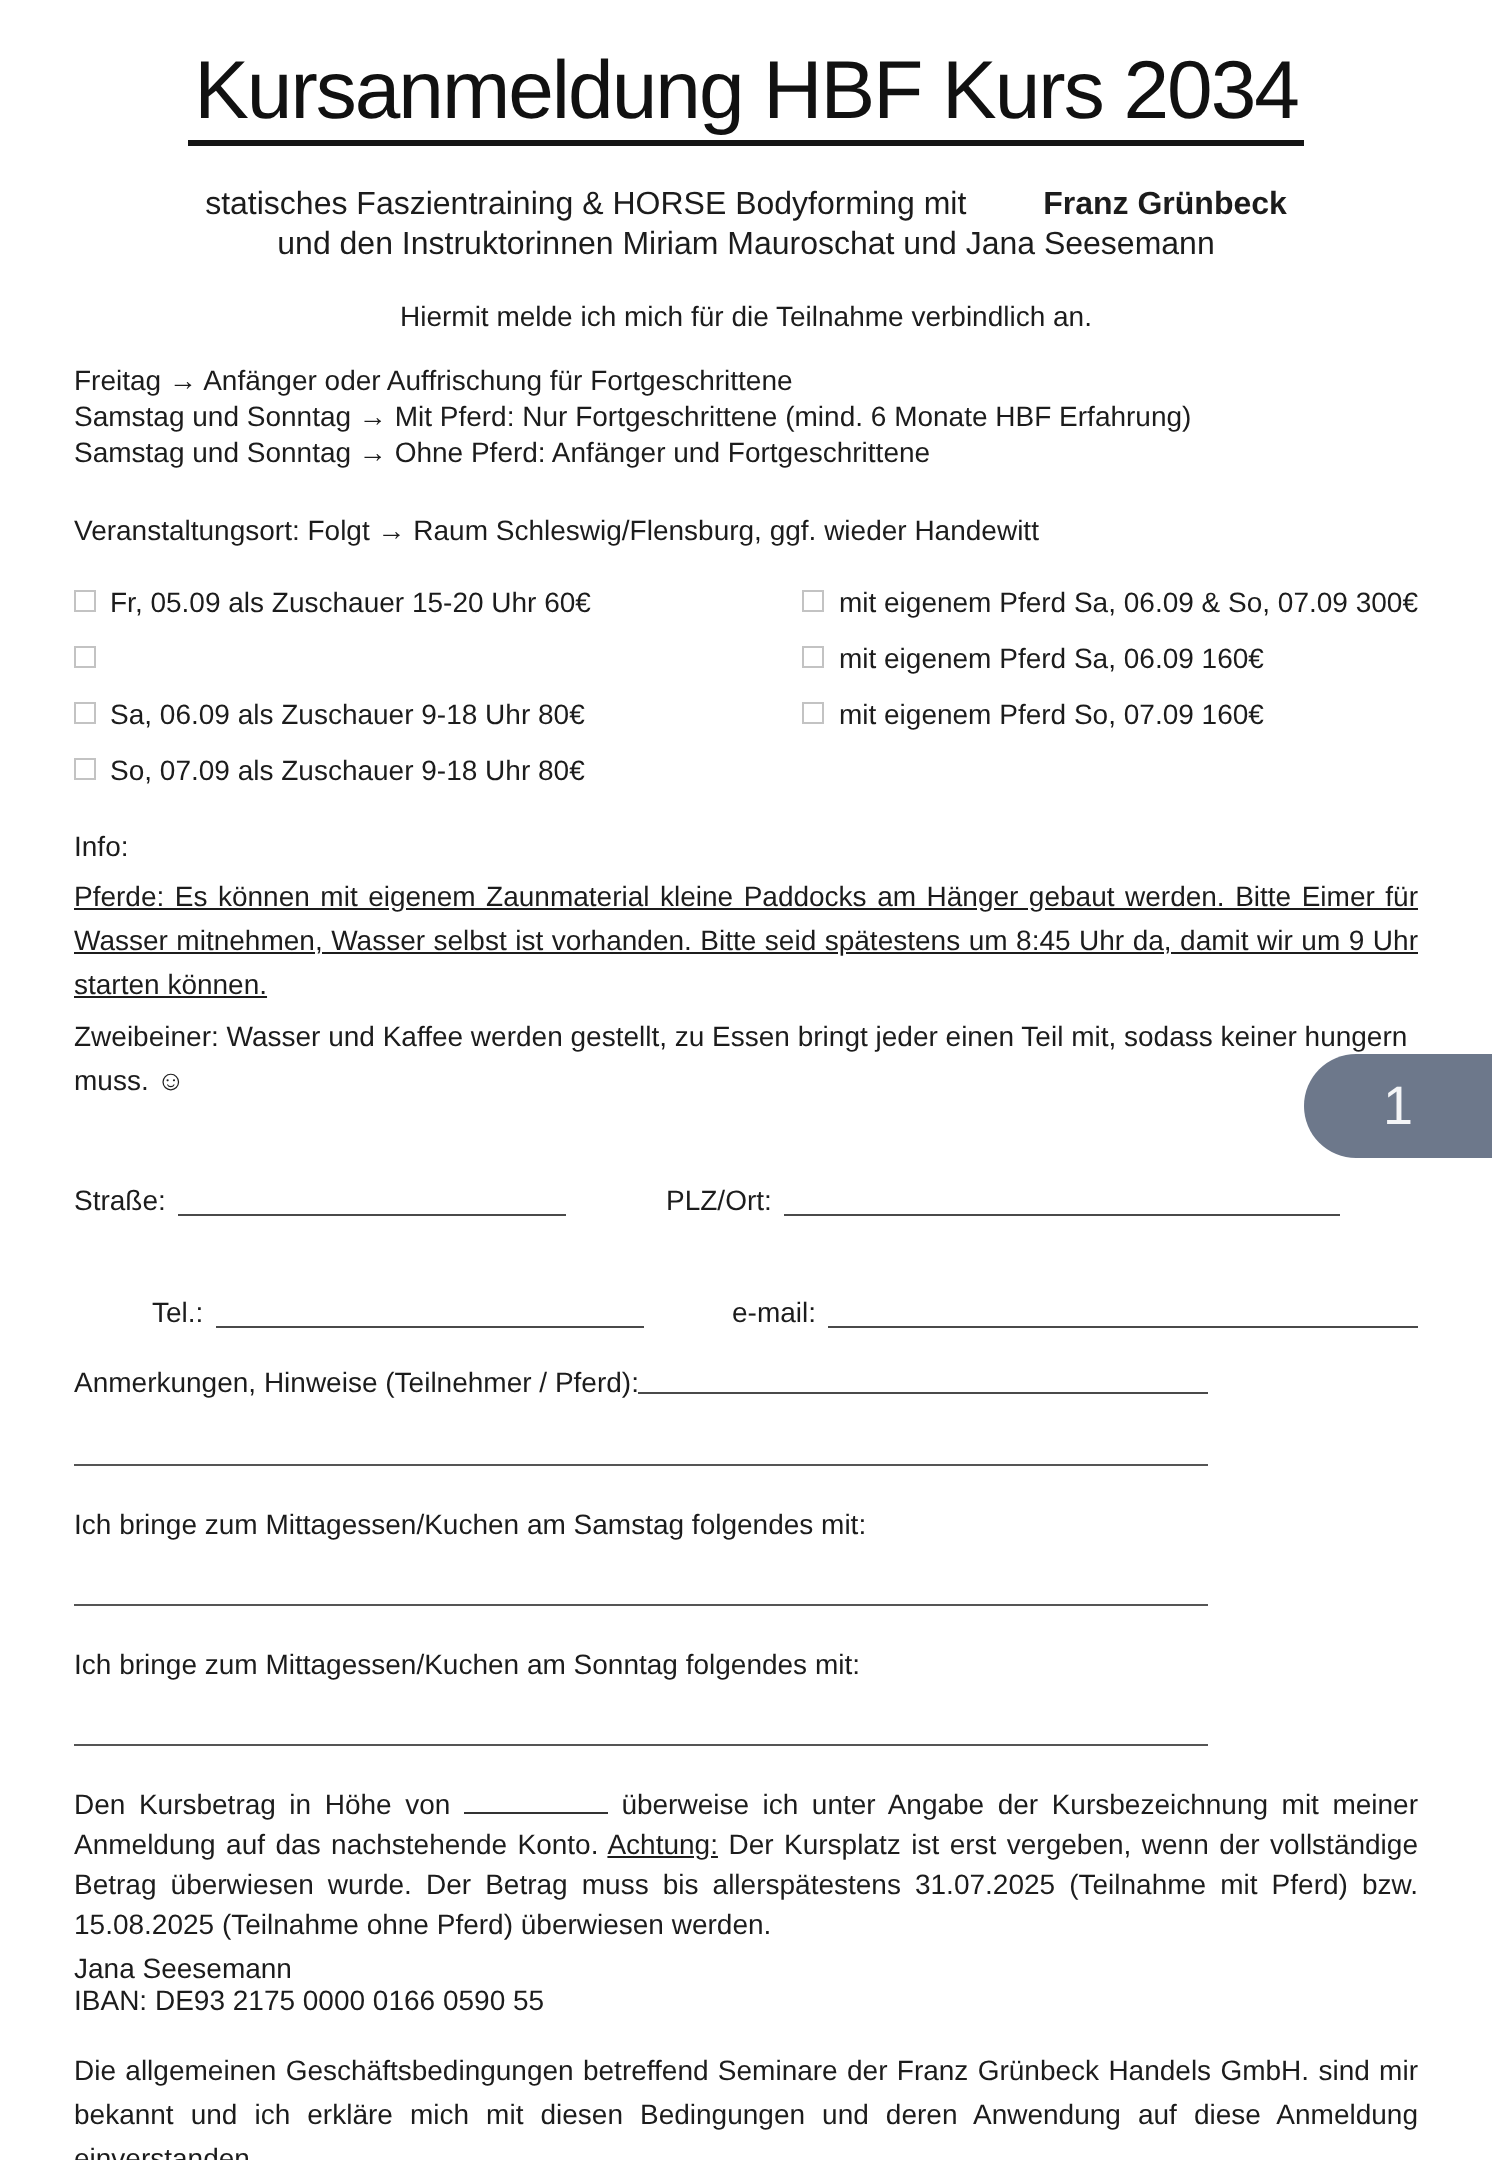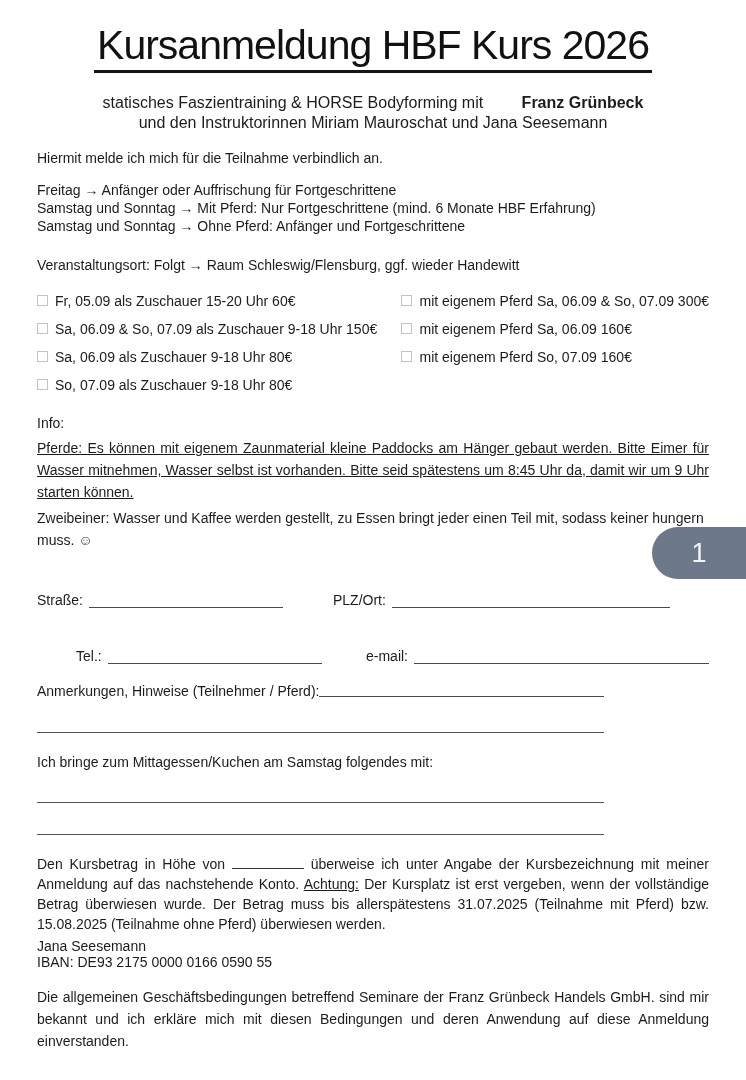--- a/index.html
+++ b/index.html
@@ -30,21 +30,21 @@
     text-align: center;
     margin-top: 20px;
     font-size: 16px;
     line-height: 20px;
   }
   .subtitle b { font-weight: bold; padding-left: 34px; }
 
   
   .content { padding: 0 37px 0 37px; font-size: 14px; }
 
-  .intro { margin-top: 16px; line-height: 18px; }
+  .intro { margin-top: 16px; line-height: 18px; text-align: center; }
   .schedule { margin-top: 14px; line-height: 18px; }
   .venue { margin-top: 21px; line-height: 18px; }
 
   
   .opts { display: flex; margin-top: 19px; }
   .opt-col-left { width: 373px; }
   .opt-col-right { flex: 1; }
   .opt { display: flex; align-items: center; margin-bottom: 12px; height: 16px; }
   .cb {
     width: 11px; height: 11px;
@@ -106,21 +106,21 @@
     color: #f4f5f7;
     font-size: 27px;
   }
 </style>
 </head>
 <body>
 
 <div class="page">
 
   <div class="title-wrap">
-    <div class="title">Kursanmeldung HBF Kurs 2026</div>
+    <div class="title">Kursanmeldung HBF Kurs 2034</div>
   </div>
 
   <div class="subtitle">
     <div><span>statisches Faszientraining &amp; HORSE Bodyforming mit </span><b>Franz Grünbeck</b></div>
     <div>und den Instruktorinnen Miriam Mauroschat und Jana Seesemann</div>
   </div>
 
   <div class="content">
 
     <div class="intro">Hiermit melde ich mich für die Teilnahme verbindlich an.</div>
@@ -134,21 +134,20 @@
     <div class="venue">Veranstaltungsort: Folgt → Raum Schleswig/Flensburg, ggf. wieder Handewitt</div>
 
     <div class="opts">
       <div class="opt-col-left">
         <div class="opt">
           <span class="cb"></span>
           <span class="opt-label">Fr, 05.09 als Zuschauer 15-20 Uhr 60€</span>
         </div>
         <div class="opt">
           <span class="cb"></span>
-          <span class="opt-label">Sa, 06.09 &amp; So, 07.09 als Zuschauer 9-18 Uhr 150€</span>
         </div>
         <div class="opt">
           <span class="cb"></span>
           <span class="opt-label">Sa, 06.09 als Zuschauer 9-18 Uhr 80€</span>
         </div>
         <div class="opt">
           <span class="cb"></span>
           <span class="opt-label">So, 07.09 als Zuschauer 9-18 Uhr 80€</span>
         </div>
       </div>
@@ -197,20 +196,21 @@
 
     <div class="remarks-row">
       <span class="flabel">Anmerkungen, Hinweise (Teilnehmer / Pferd):</span>
       <span class="fline"></span>
     </div>
     <div class="hline hl-1"></div>
 
     <div class="meal-label">Ich bringe zum Mittagessen/Kuchen am Samstag folgendes mit:</div>
     <div class="hline hl-2"></div>
 
+    <div class="meal-label">Ich bringe zum Mittagessen/Kuchen am Sonntag folgendes mit:</div>
     <div class="hline hl-3"></div>
 
     <div class="payment">
       <span>Den Kursbetrag in Höhe von</span>
       <span class="inline-blank"></span>
       <span>überweise ich unter Angabe der Kursbezeichnung mit meiner Anmeldung auf das nachstehende Konto.</span>
       <span class="u">Achtung:</span>
       <span>Der Kursplatz ist erst vergeben, wenn der vollständige Betrag überwiesen wurde. Der Betrag muss bis allerspätestens 31.07.2025 (Teilnahme mit Pferd) bzw. 15.08.2025 (Teilnahme ohne Pferd) überwiesen werden.</span>
     </div>
     <div class="bold-line bl-1">Jana Seesemann</div>

